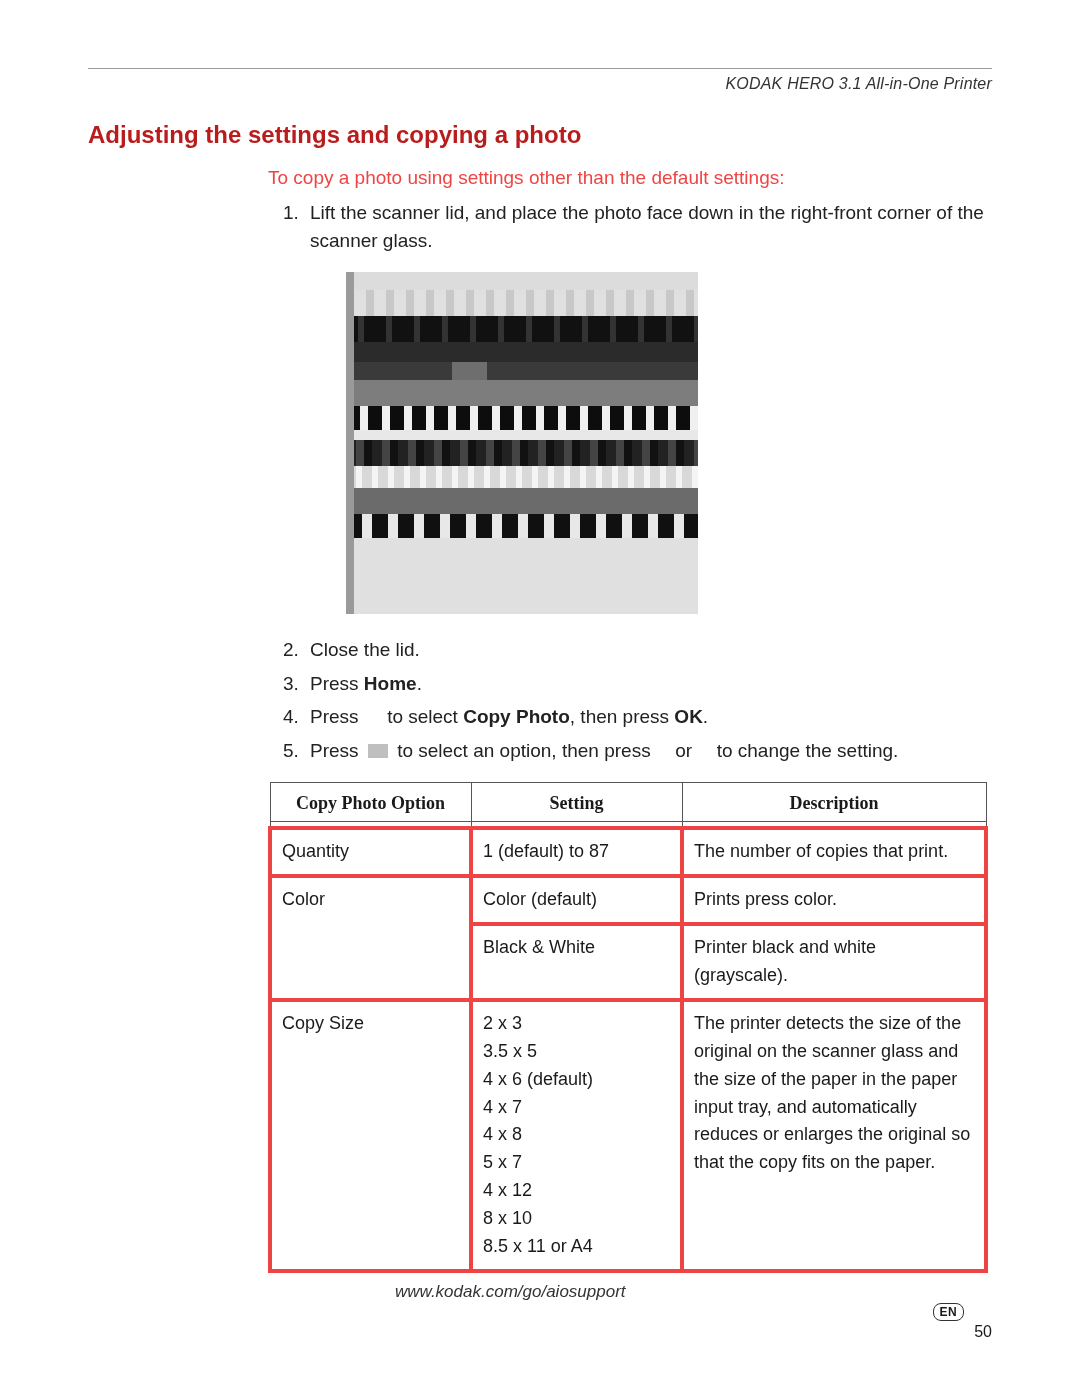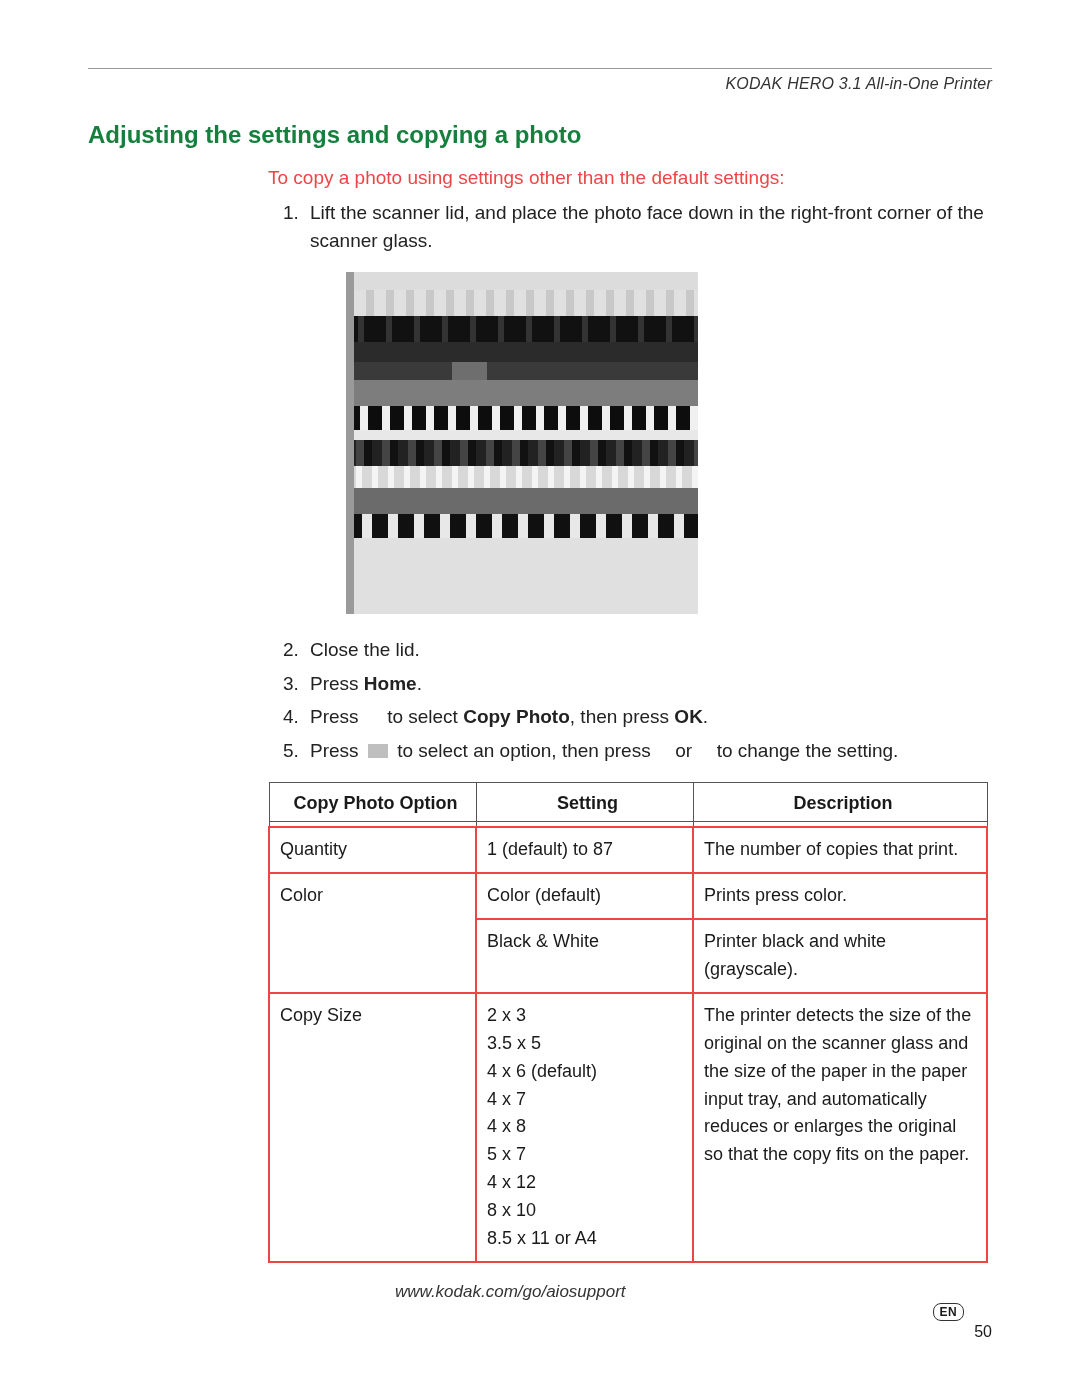--- a/index.html
+++ b/index.html
@@ -24,21 +24,21 @@
     font-style: italic;
     font-size: 16px;
     text-align: right;
     color: #333;
     margin-bottom: 28px;
     letter-spacing: 0.2px;
   }
   .section-title {
     font-weight: bold;
     font-size: 24px;
-    color: #15803d;
+    color: #b91c1c;
     margin-bottom: 18px;
   }
   .content {
     margin-left: 180px;
   }
   .intro {
     font-size: 19px;
     color: #ef4444;
     margin-bottom: 10px;
   }
@@ -83,33 +83,34 @@
     border-collapse: collapse;
     width: 720px;
     margin-top: 4px;
     font-size: 18px;
   }
   table.options th {
     border-top: 1px solid #555;
     border-bottom: 1px solid #555;
     border-left: 1px solid #555;
     border-right: 1px solid #555;
-    padding: 10px 10px 12px 16px;
+    padding: 10px 10px 12px 10px;
     font-weight: bold;
     text-align: center;
     position: relative;
+    font-family: Liberation Serif, serif;
   }
   table.options th::after{
     content:"";
     position:absolute;
     left:0; right:0; bottom:4px;
     border-bottom:1px solid #555;
   }
   table.options td {
-    border: 2px solid #ef4444;
+    border: 4px solid #ef4444;
     padding: 8px 10px;
     vertical-align: top;
     line-height: 1.55;
   }
   .col-option { width: 180px; }
   .col-setting { width: 190px; }
   .footer {
     position: absolute;
     bottom: 56px;
     left: 88px;

